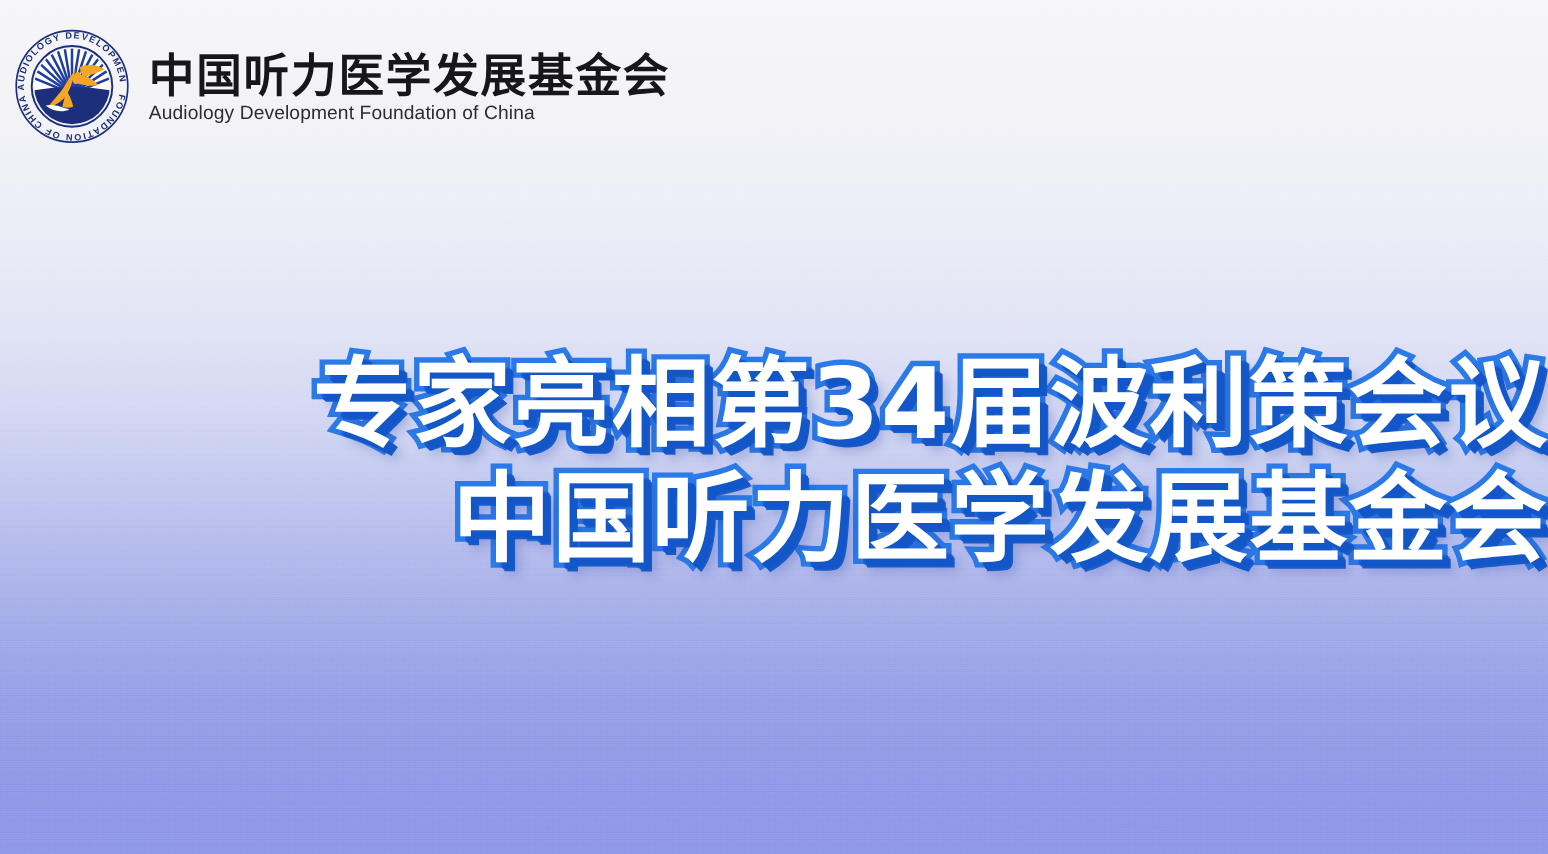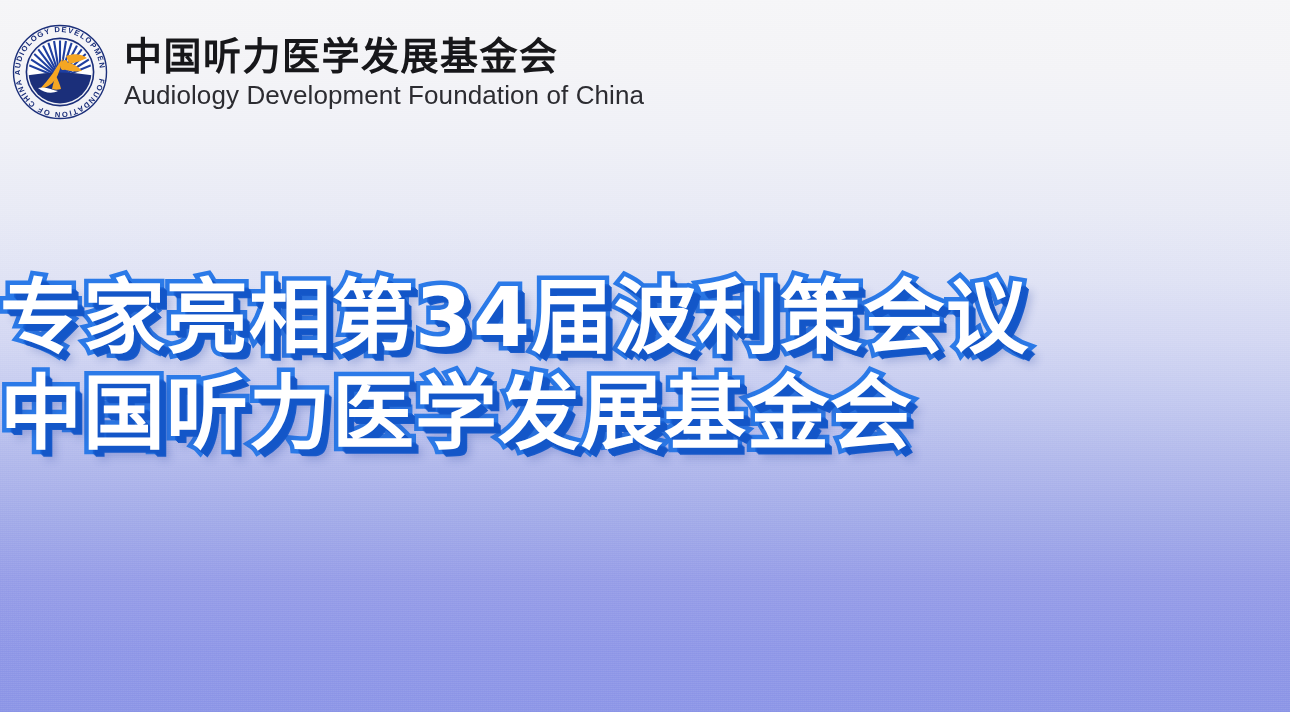--- a/index.html
+++ b/index.html
@@ -87,36 +87,36 @@
     line-height: 1.06;
     font-weight: 700;
     color: #17171a;
     letter-spacing: 1.5px;
     white-space: nowrap;
     transform: scaleY(1.02);
     transform-origin: left center;
   }
   .logo-en {
     font-family: "Liberation Sans", "DejaVu Sans", sans-serif;
-    font-size: 26px;
+    font-size: 16px;
     line-height: 1.15;
     font-weight: 400;
     color: #2c2c31;
     letter-spacing: .1px;
     white-space: nowrap;
     margin-top: 3px;
   }
 
   
   .title-block {
     position: absolute;
     left: 0;
     right: 0;
-    top: 272px;
-    text-align: left;
+    top: 292px;
+    text-align: right;
     z-index: 4;
     user-select: none;
   }
   .title-line {
     position: relative;
     display: block;
     font-family: "DejaVu Sans", "Liberation Sans", sans-serif;
     font-weight: 700;
     font-size: 82px;
     line-height: 92px;

